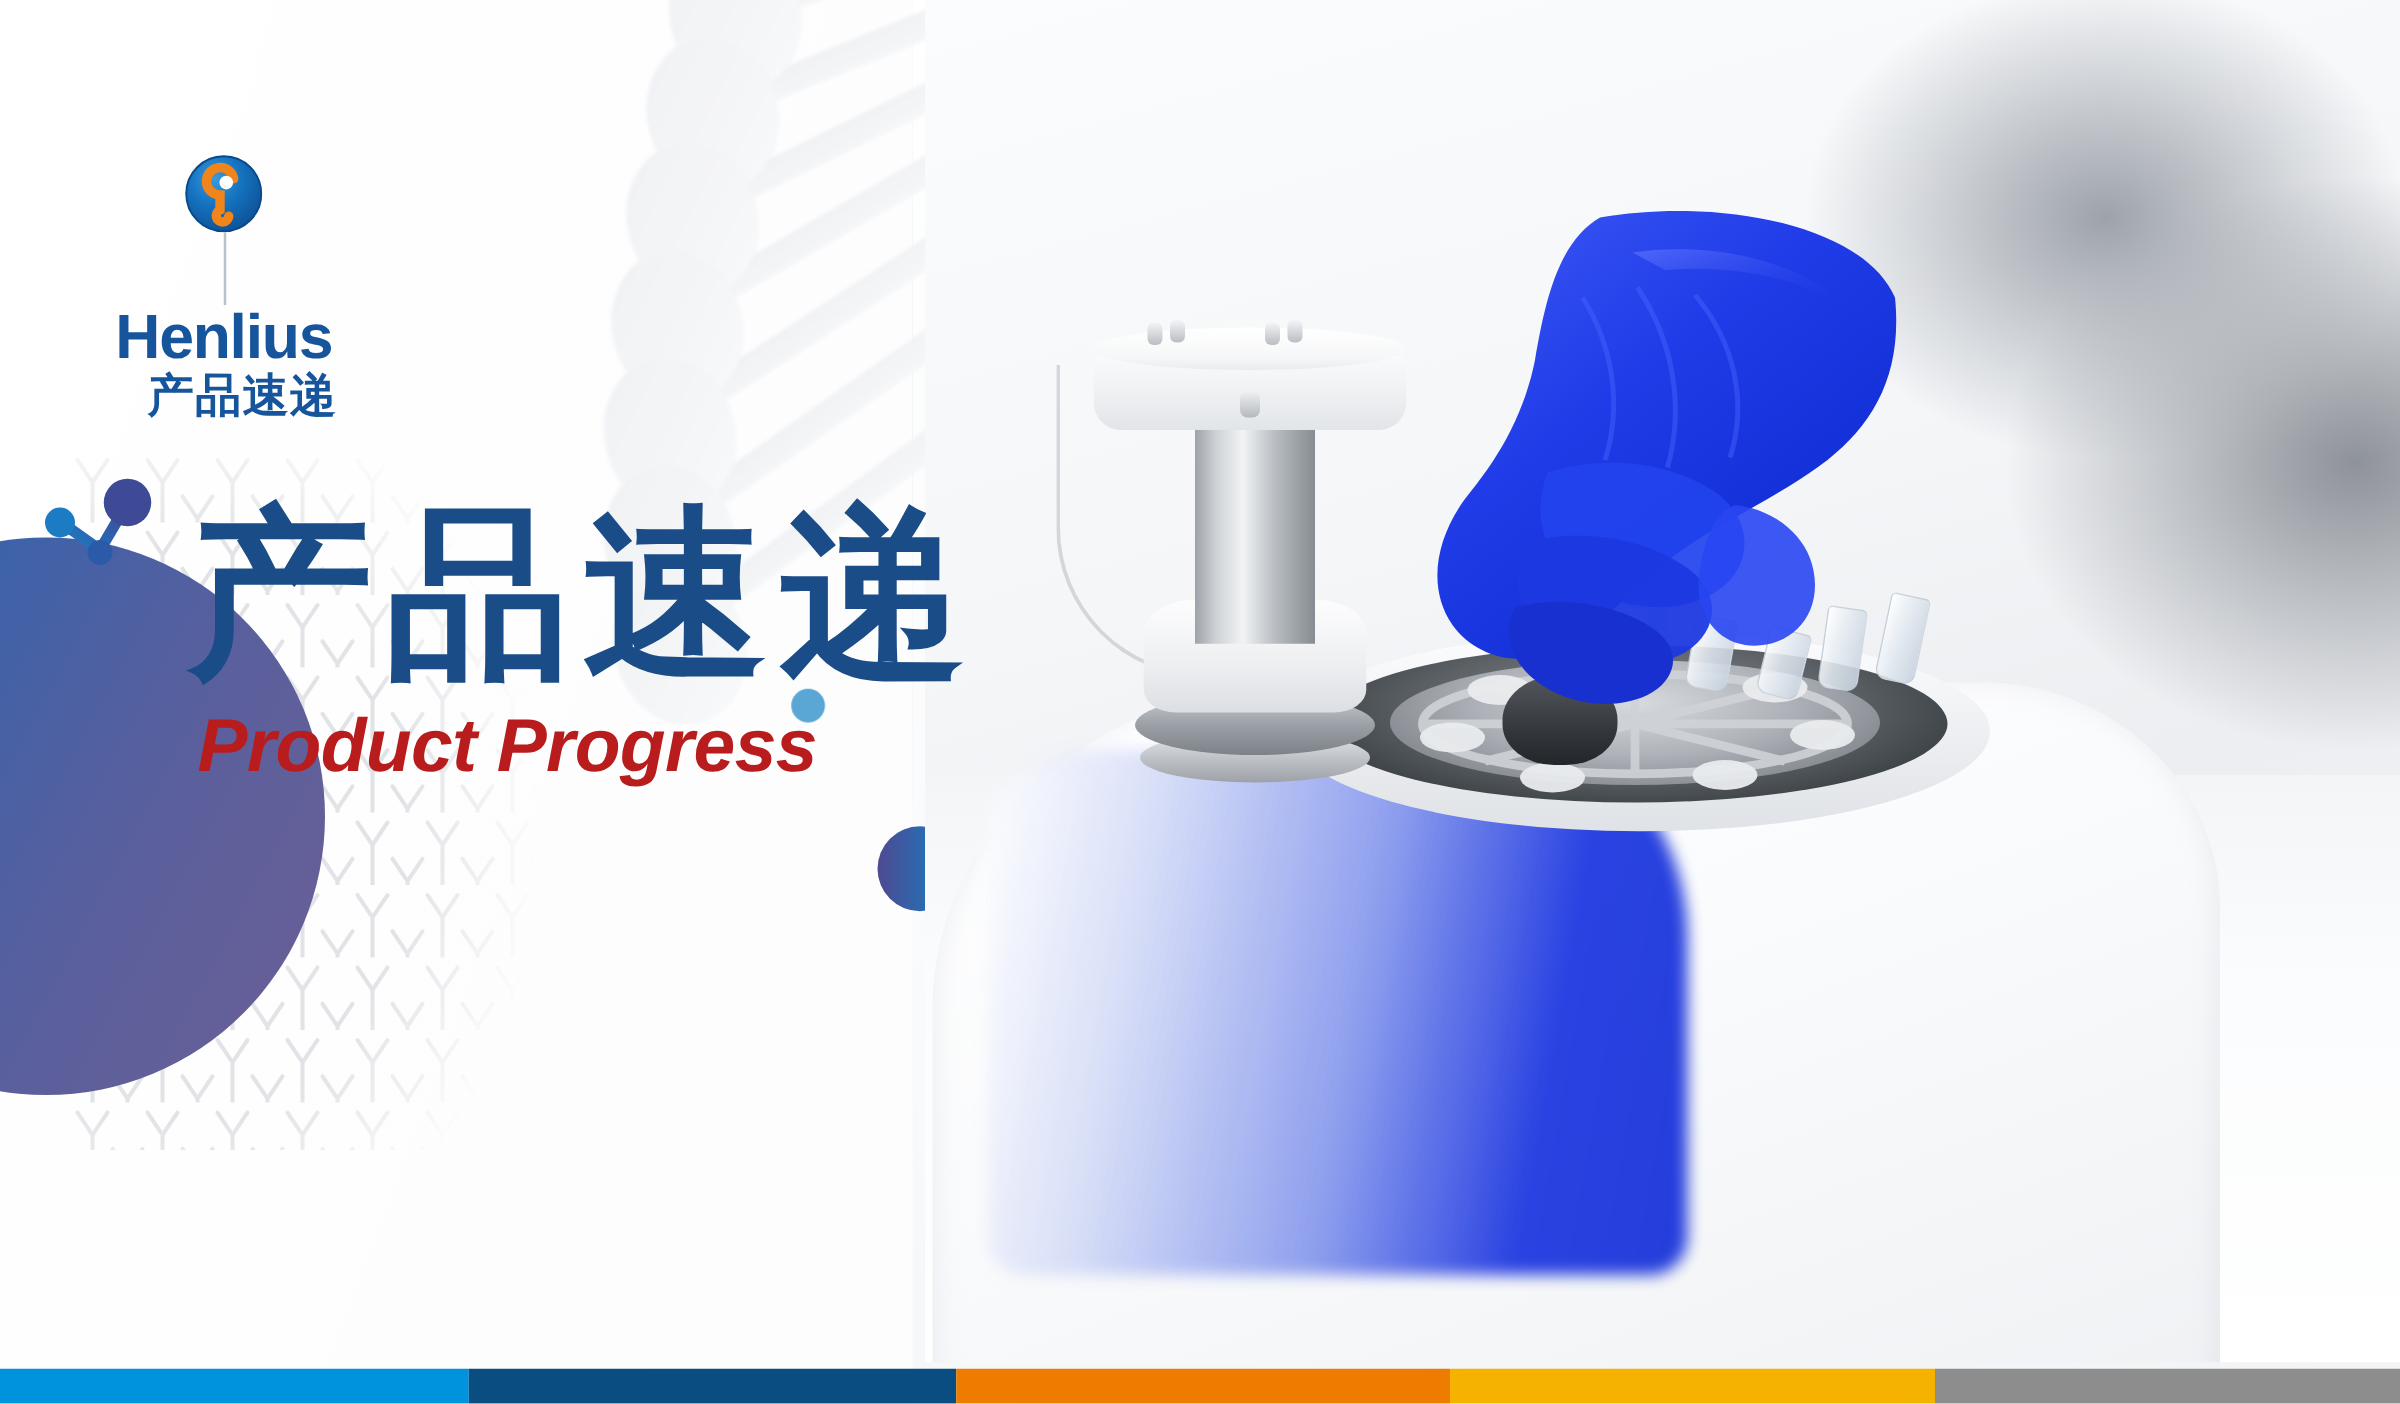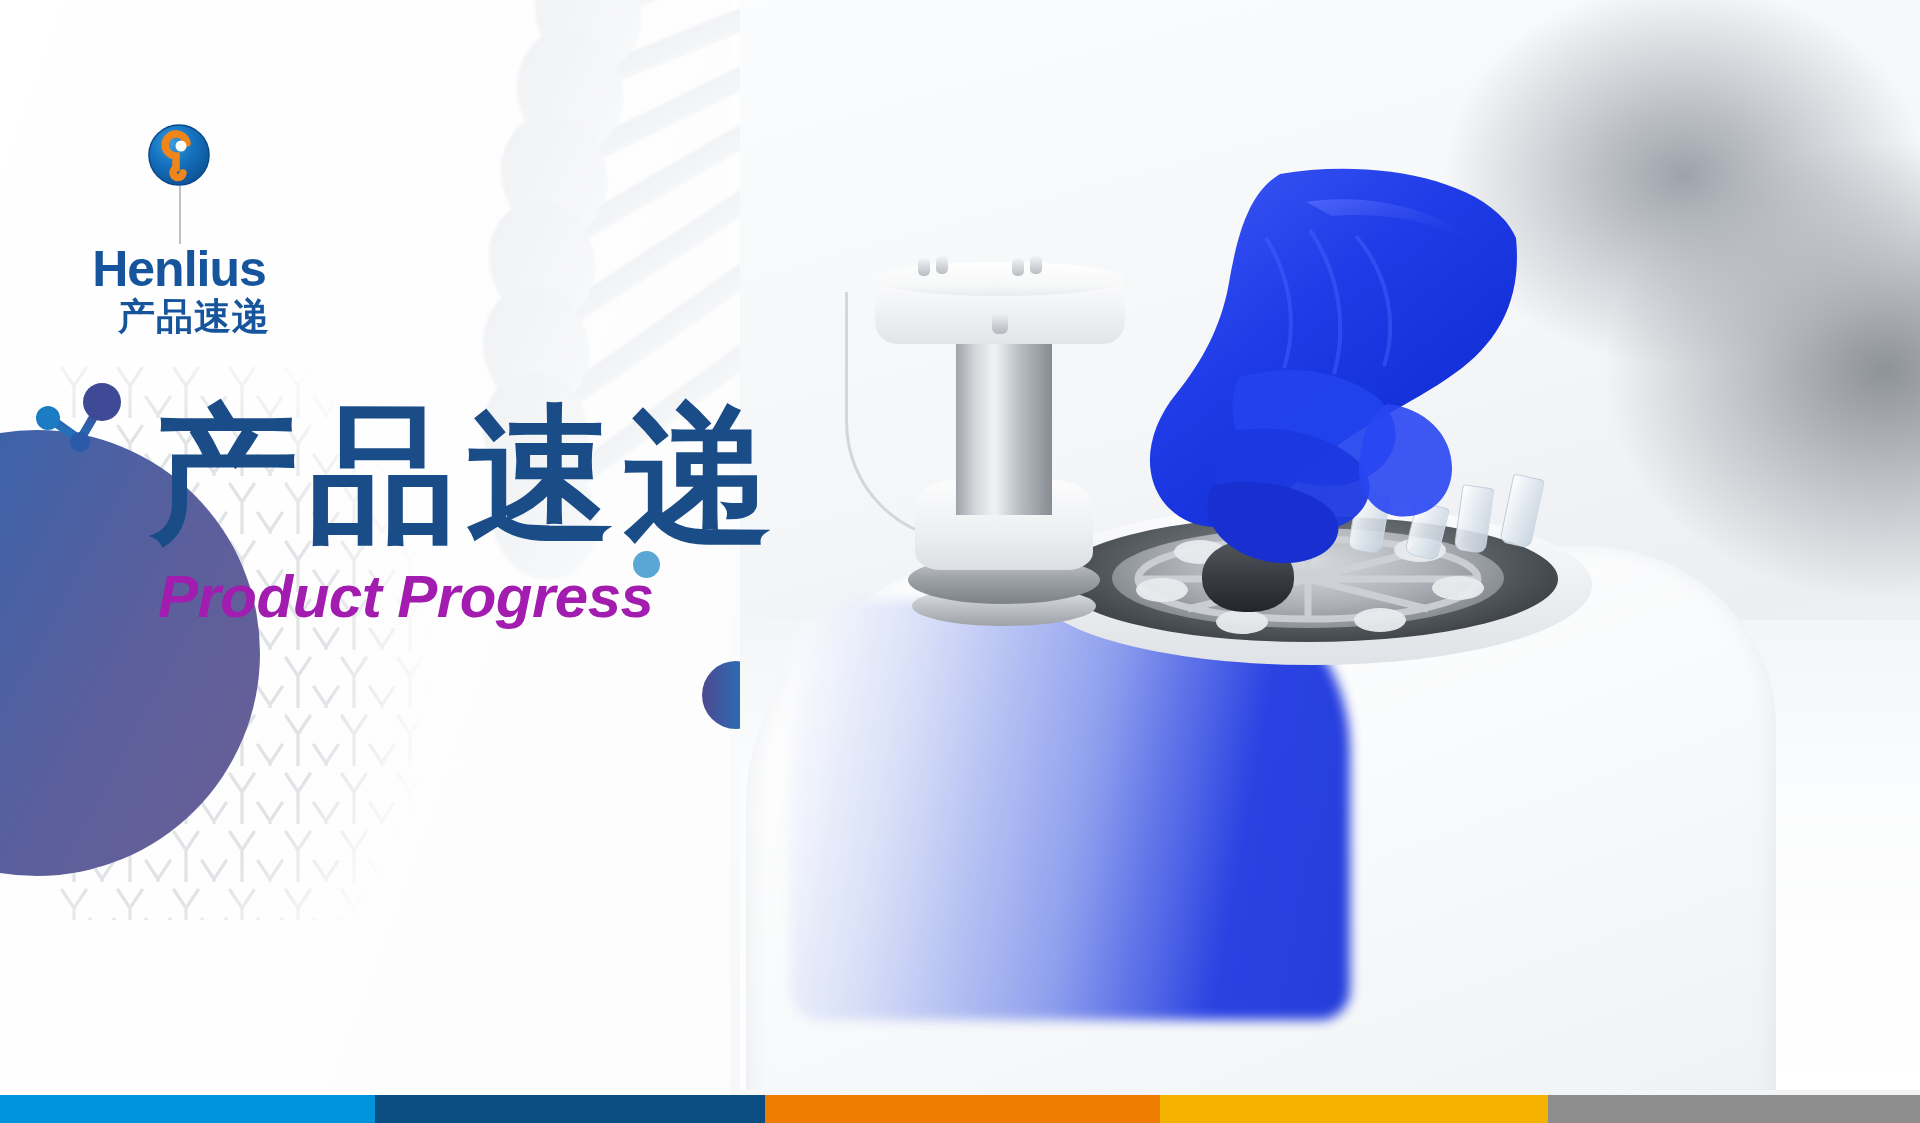--- a/index.html
+++ b/index.html
@@ -171,21 +171,21 @@
 
   
   .title-block { position:absolute; left:150px; top:372px; }
   .title-cn {
     font-size:148px; font-weight:700; color:#1a4d87;
     letter-spacing:10px; line-height:1.08;
     font-family:"DejaVu Sans","Liberation Sans",sans-serif;
     margin-top:24px;
   }
   .title-en {
-    font-size:60px; font-weight:700; font-style:italic; color:#a21caf;
+    font-size:60px; font-weight:700; font-style:italic; color:#b91c1c;
     letter-spacing:-0.5px; margin-top:6px; margin-left:8px;
     font-family:"Liberation Sans",sans-serif;
   }
 
   
   .colorbar { position:absolute; left:0; bottom:0; width:1920px; height:28px; display:flex; }
   .colorbar span { display:block; height:100%; }
 </style>
 </head>
 <body>

